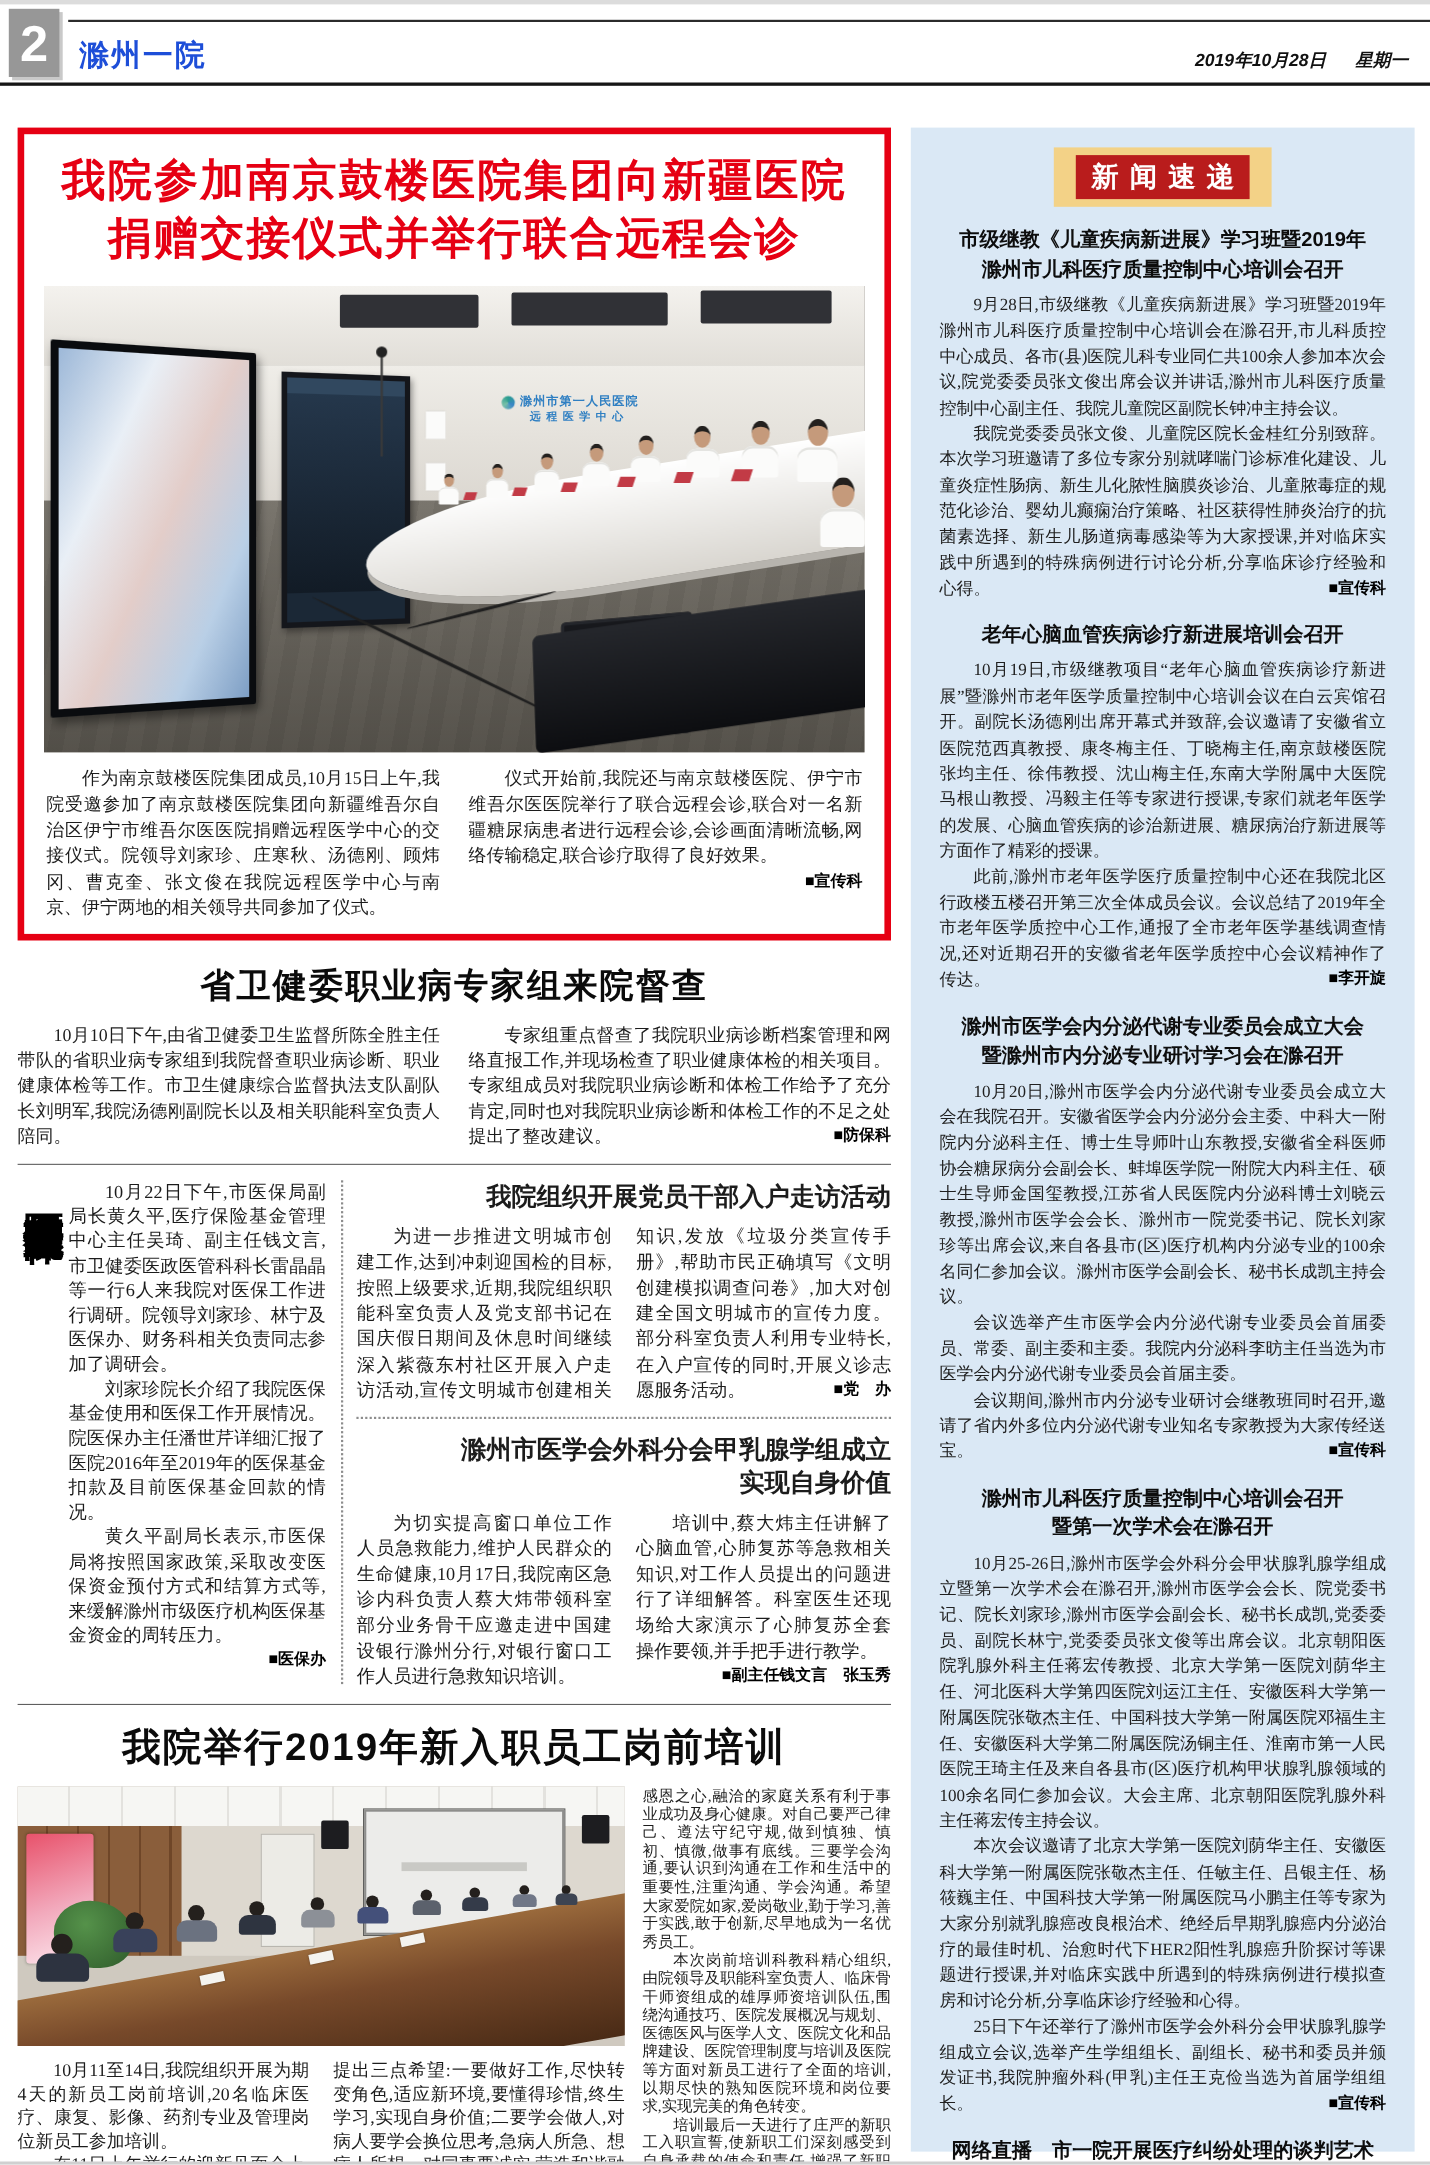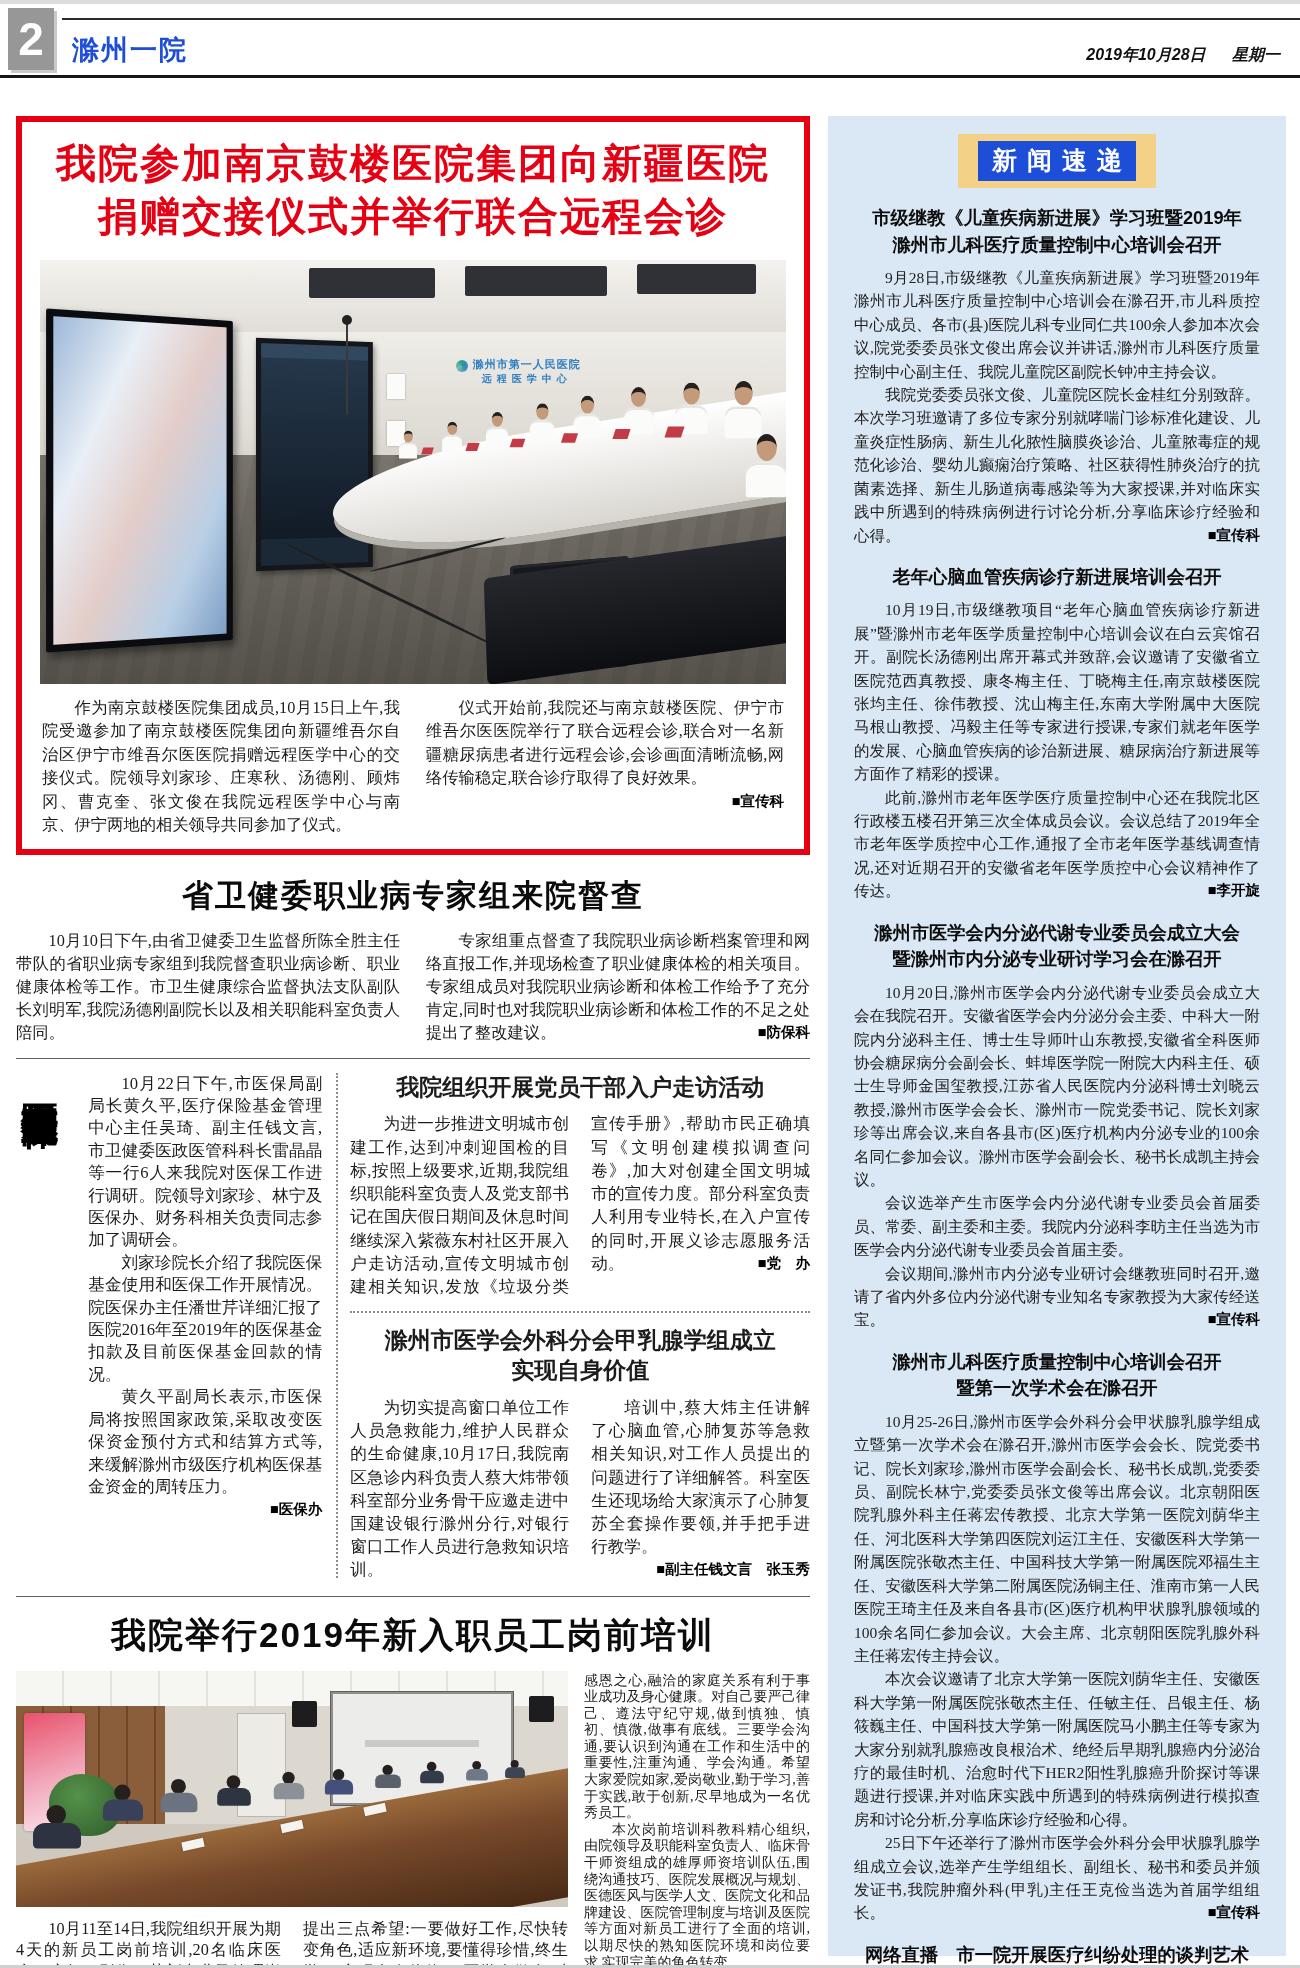--- a/index.html
+++ b/index.html
@@ -84,24 +84,24 @@
   
   .inspection h2 { font-size:31px; text-align:center; margin:20px 0 12px; letter-spacing:2px; }
   .cols2 { column-count:2; column-gap:26px; font-size:16.3px; line-height:23px; }
 
   .hline { border-top:1px solid #5f5f5f; margin-top:14px; }
 
   
   .mid-row { display:flex; margin-top:10px; }
   .vert-title { writing-mode:vertical-rl; text-orientation:upright; font-family:"Liberation Sans","DejaVu Sans",sans-serif;
                 font-weight:900; font-size:37px; line-height:1.25; letter-spacing:1px; color:#000; padding-top:4px; }
-  .medicare-text { width:234px; margin-left:26px; font-size:16.6px; line-height:22.4px; padding-top:4px; }
+  .medicare-text { width:234px; margin-left:0; font-size:16.6px; line-height:22.4px; padding-top:4px; }
   .vdots { border-left:2px dotted #8d8d8d; margin:4px 12px 4px 14px; }
   .mid-right { flex:1; padding-top:2px; }
-  .mid-right h3 { font-size:23px; text-align:center; margin:2px 0 10px; line-height:1.3;
+  .mid-right h3 { font-size:23px; text-align:right; margin:2px 0 10px; line-height:1.3;
                   font-family:"Liberation Sans","DejaVu Sans",sans-serif; font-weight:900; }
   .cols2s { column-count:2; column-gap:22px; font-size:16.6px; line-height:23.2px; }
   .hdots { border-top:2px dotted #8d8d8d; margin:13px 0; }
 
   
   .orientation h2 { font-size:35px; text-align:center; margin:15px 0 12px; letter-spacing:2px; }
   .orient-body { display:flex; gap:16px; }
   .orient-left { width:552px; flex:none; }
   .orient-under { column-count:2; column-gap:22px; margin-top:12px; font-size:16.2px; line-height:21.5px; }
   .orient-right { flex:1; font-size:14px; line-height:16.6px; padding-top:2px; }
@@ -127,21 +127,21 @@
   .p2-sheet { position:absolute; width:22px; height:9px; background:#f4f3ef; transform:rotate(-12deg);
               box-shadow:0 0 2px rgba(0,0,0,.35); }
   .pp { position:absolute; width:38px; height:34px; transform-origin:bottom center; transform:scale(var(--s,1)); }
   .pp::before { content:""; position:absolute; left:50%; top:0; width:13px; height:13px; margin-left:-7px;
                 border-radius:50%; background:#24201d; }
   .pp::after { content:""; position:absolute; left:50%; top:12px; width:32px; height:17px; margin-left:-16px;
                border-radius:8px 8px 3px 3px; background:var(--c,#4a5468); }
 
   
   .badge-outer { background:#f3d287; width:max-content; margin:10px auto 4px; padding:7px 20px; }
-  .badge-inner { background:#1d4ed8; color:#fff; font-family:"Liberation Sans","DejaVu Sans",sans-serif;
+  .badge-inner { background:#b91c1c; color:#fff; font-family:"Liberation Sans","DejaVu Sans",sans-serif;
                  font-weight:900; font-size:25px; letter-spacing:10px; padding:3px 4px 4px 14px; }
   .news-item h4 { font-family:"Liberation Sans","DejaVu Sans",sans-serif; font-weight:900; font-size:18.3px;
                   line-height:1.45; text-align:center; margin:17px 0 8px; color:#0d0d0d; }
   .news-item h4 span { display:block; }
   .news-item .para { font-size:15.5px; line-height:23.4px; color:#202020; }
 </style>
 </head>
 <body>
 
 <div class="page">

